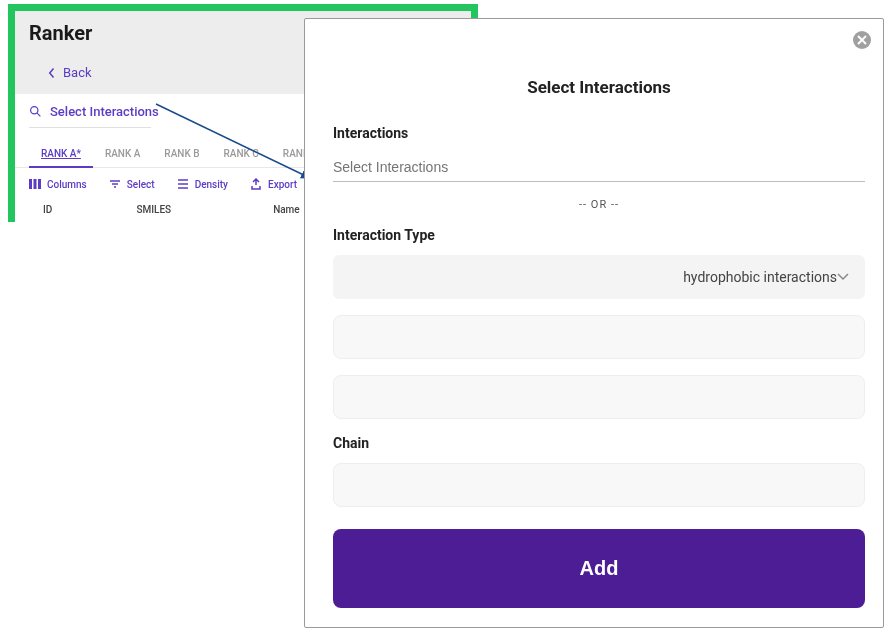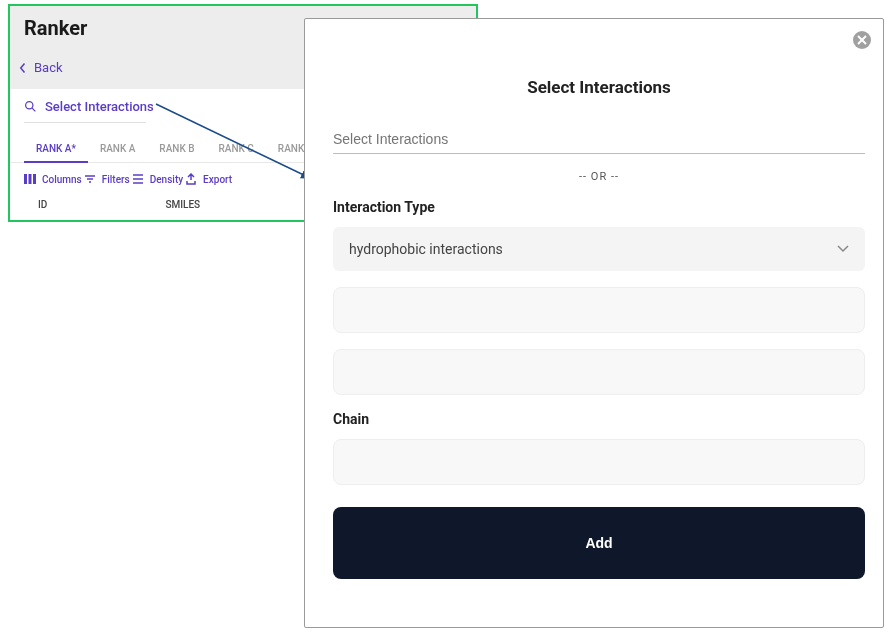--- a/index.html
+++ b/index.html
@@ -12,34 +12,34 @@
       overflow: hidden;
     }
     
     .bg-panel {
       position: absolute;
       left: 8px;
       top: 4px;
       width: 470px;
       height: 218px;
       background: #0369a1;
-      border: 2px solid #22c55e;
+      border: 7px solid #22c55e;
     }
     .bg-header {
       background: #ededed;
       padding: 10px 14px;
     }
     .bg-title {
       font-size: 20px;
       font-weight: 700;
       color: #1a1a1a;
     }
     .bg-back-row {
       background: #ededed;
-      padding: 10px 14px 14px 8px;
+      padding: 10px 14px 14px 32px;
       display: flex;
       align-items: center;
       gap: 6px;
       color: #5b3cc4;
       font-size: 13px;
     }
     .bg-back-row svg { width: 10px; height: 12px; }
     .bg-select-row {
       padding: 10px 14px 6px 14px;
       display: flex;
@@ -65,47 +65,48 @@
     }
     .tab {
       padding: 6px 12px 8px 12px;
       font-size: 10px;
       color: #9a9a9a;
       font-weight: 500;
       position: relative;
     }
     .tab.active {
       color: #5b3cc4;
+      text-decoration: underline;
     }
     .tab.active::after {
       content: "";
       position: absolute;
       left: 0; right: 0; bottom: -1px;
       height: 2px;
       background: #5b3cc4;
     }
     .toolbar-row {
       display: flex;
       padding: 10px 14px;
-      gap: 2px;
+      gap: 22px;
       align-items: center;
     }
     .tool-btn {
       display: flex;
       align-items: center;
       gap: 6px;
       color: #5b3cc4;
       font-size: 10px;
       font-weight: 500;
     }
     .tool-btn svg { width: 12px; height: 12px; }
     .col-headers {
       display: flex;
       padding: 4px 14px 10px 28px;
-      gap: 118px;
+      gap: 84px;
       font-size: 10px;
       color: #444;
       font-weight: 500;
     }
     .col-headers .sp2 { margin-left: 18px; }
 
     
     .arrow-svg {
       position: absolute;
       left: 152px;
@@ -176,43 +177,43 @@
     }
     .select-box {
       width: 100%;
       background: #f4f4f4;
       border: none;
       border-radius: 6px;
       padding: 14px 16px;
       font-size: 14px;
       color: #444;
       display: flex;
-      justify-content: space-between;
+      justify-content: flex-end;
       align-items: center;
       margin-bottom: 16px;
     }
     .select-box svg { width: 12px; height: 8px; fill: #888; }
     .text-field {
       width: 100%;
       background: #f8f8f8;
       border: 1px solid #eee;
       border-radius: 8px;
       padding: 14px 16px;
       font-size: 14px;
       margin-bottom: 16px;
       min-height: 44px;
     }
     .add-btn {
       width: 100%;
-      background: #0f172a;
+      background: #4c1d95;
       border: none;
       border-radius: 8px;
       padding: 28px;
       color: #fff;
-      font-size: 14px;
+      font-size: 20px;
       font-weight: 600;
       margin-top: 6px;
     }
     .modal-footer {
       display: flex;
       justify-content: flex-end;
       align-items: center;
       gap: 16px;
       margin-top: auto;
       padding-top: 18px;
@@ -256,21 +257,21 @@
             <rect x="9" y="1" width="3" height="10" fill="#5b3cc4"></rect>
           </svg>
         <span>Columns</span>
       </div>
       <div class="tool-btn">
         <svg viewBox="0 0 12 12">
             <line x1="1" y1="3" x2="11" y2="3" stroke="#5b3cc4" stroke-width="1.5"></line>
             <line x1="3" y1="6" x2="9" y2="6" stroke="#5b3cc4" stroke-width="1.5"></line>
             <line x1="5" y1="9" x2="7" y2="9" stroke="#5b3cc4" stroke-width="1.5"></line>
           </svg>
-        <span>Filters</span>
+        <span>Select</span>
       </div>
       <div class="tool-btn">
         <svg viewBox="0 0 12 12">
             <line x1="1" y1="2" x2="11" y2="2" stroke="#5b3cc4" stroke-width="1.5"></line>
             <line x1="1" y1="6" x2="11" y2="6" stroke="#5b3cc4" stroke-width="1.5"></line>
             <line x1="1" y1="10" x2="11" y2="10" stroke="#5b3cc4" stroke-width="1.5"></line>
           </svg>
         <span>Density</span>
       </div>
       <div class="tool-btn">
@@ -300,20 +301,21 @@
 
 <div class="modal">
   <div class="modal-close">
     <svg width="10" height="10" viewBox="0 0 10 10">
         <line x1="1" y1="1" x2="9" y2="9" stroke="#fff" stroke-width="2"></line>
         <line x1="9" y1="1" x2="1" y2="9" stroke="#fff" stroke-width="2"></line>
       </svg>
   </div>
   <div class="modal-title">Select Interactions</div>
 
+  <div class="section-label">Interactions</div>
   <input class="underline-input" placeholder="Select Interactions" style="">
 
   <div class="or-sep">-- OR --</div>
 
   <div class="section-label">Interaction Type</div>
   <div class="select-box">
     <span>hydrophobic interactions</span>
     <svg viewBox="0 0 12 8">
         <path d="M1 1 L6 6 L11 1" stroke="#888" stroke-width="1.5" fill="none"></path>
       </svg>

